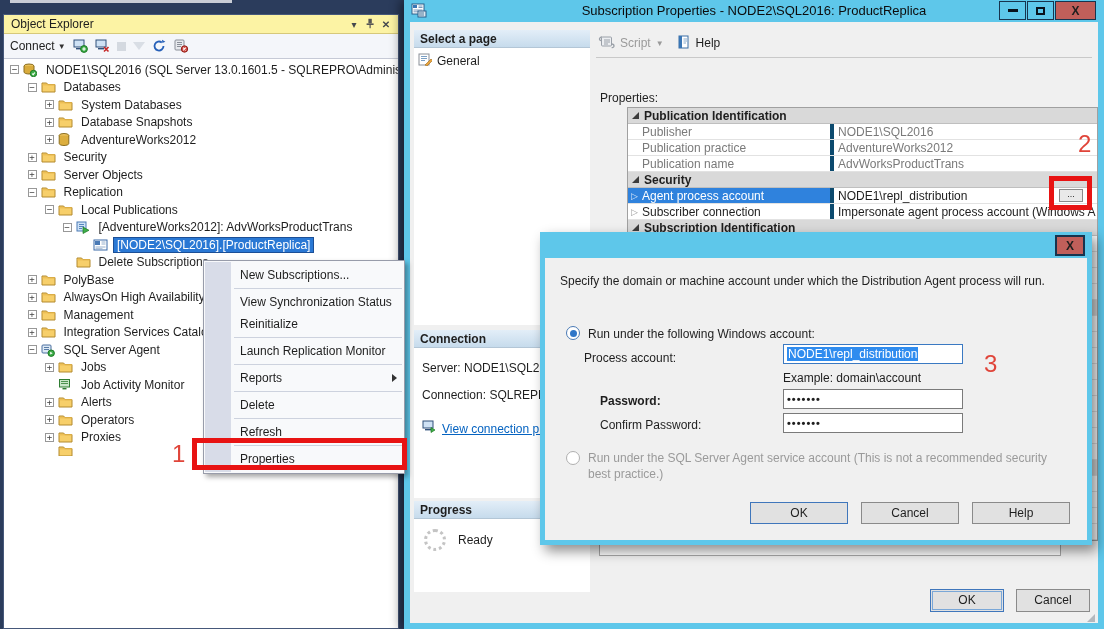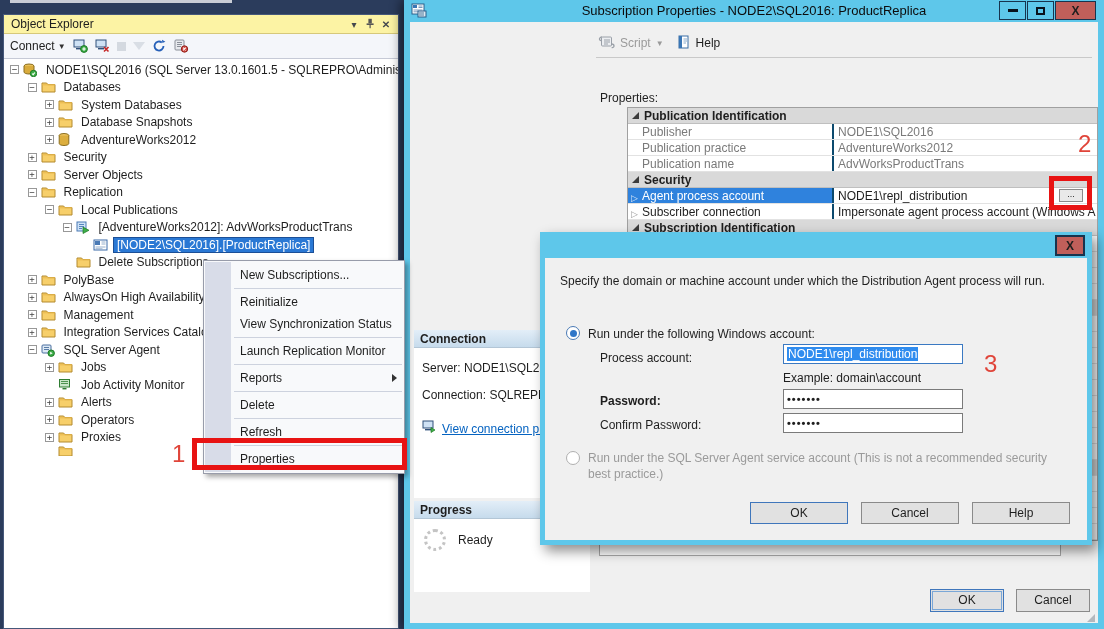--- a/index.html
+++ b/index.html
@@ -74,21 +74,21 @@
   .stoolbar { position:absolute; left:194px; top:32px; height:22px; display:flex; align-items:center; gap:5px; }
   .stoolbar .script { color:#9a9a9a; }
   .stoolbar .car { font-size:8px; color:#9a9a9a; margin-right:8px; }
   .tool-sep-line { position:absolute; left:192px; top:57px; width:496px; height:1px; background:#c9c9c9; }
   .props-label { position:absolute; left:196px; top:91px; }
   
   .grid { position:absolute; left:223px; top:107px; width:471px; border:1px solid #a0a0a0; background:#fff; }
   .grow { display:flex; height:16px; border-bottom:1px solid #e2e2e2; font-size:12px; align-items:stretch; }
   .gcat { background:#d9d9d9; font-weight:bold; border-bottom:1px solid #bfbfbf; align-items:center; display:flex; height:16px; padding-left:4px; gap:5px; }
   .gcat .ctri { width:0; height:0; border-bottom:7px solid #3c3c3c; border-left:7px solid transparent; }
-  .gname { width:206px; flex:none; display:flex; align-items:flex-end; border-right:2px solid #0c4a6e; padding-left:3px; }
+  .gname { width:206px; flex:none; display:flex; align-items:center; border-right:4px solid #0c4a6e; padding-left:3px; }
   .gname .rtri { width:11px; flex:none; color:#9a9a9a; font-size:9px; }
   .gval { flex:1; display:flex; align-items:flex-end; padding-left:4px; position:relative; white-space:nowrap; overflow:hidden; }
   .muted { color:#7a7a7a; }
   .gsel { background:#2f82dd; color:#fff; }
   .gsel .rtri { color:#dce9f8; }
   .browse { position:absolute; right:14px; top:1px; width:24px; height:13px; background:#e9e9e9;
             border:1px solid #8a8a8a; font-size:9px; line-height:9px; text-align:center; }
   .gfill-gray { background:#d9d9d9; }
   .descbar { position:absolute; left:195px; top:540px; width:462px; height:16px; background:#fff; border:1px solid #a8a8a8; }
   .dbtn { position:absolute; width:74px; height:23px; background:#e1e1e1; border:1px solid #8a8a8a;
@@ -440,22 +440,22 @@
           <span class="tlabel"></span>
         </div>
       </div>
   </div>
 
   <div class="ctx">
     <div class="ctx-gutter"></div>
     <div id="ctx-items">
         <div class="mitem"><span>New Subscriptions...</span></div>
         <div class="msep"></div>
+        <div class="mitem"><span>View Synchronization Status</span></div>
         <div class="mitem"><span>Reinitialize</span></div>
-        <div class="mitem"><span>View Synchronization Status</span></div>
         <div class="msep"></div>
         <div class="mitem"><span>Launch Replication Monitor</span></div>
         <div class="msep"></div>
         <div class="mitem"><span>Reports</span><span class="msub"></span></div>
         <div class="msep"></div>
         <div class="mitem"><span>Delete</span></div>
         <div class="msep"></div>
         <div class="mitem"><span>Refresh</span></div>
         <div class="msep"></div>
         <div class="mitem"><span>Properties</span></div>
@@ -478,20 +478,33 @@
       </div>
     <div class="wbtn max">
         <span class="maxbox"></span>
       </div>
     <div class="wbtn close">
         <span>X</span>
       </div>
 
     <div class="dlg-body"></div>
 
+    <div class="pane pane-sel">
+      <div class="pane-h">Select a page</div>
+      <div class="pg-item">
+        <span>
+          <svg width="14" height="13" viewBox="0 0 14 13">
+              <rect x="1" y="1" width="10" height="11" fill="#fff" stroke="#8a8f98"></rect>
+              <path d="M3 3.5h6M3 5.5h6M3 7.5h4" stroke="#7a9fc4"></path>
+              <path d="M7 12l6-6 1.5 1.5L9 13z" fill="#e8a33d" stroke="#9c6a1a" stroke-width="0.6"></path>
+            </svg>
+        </span>
+        <span>General</span>
+      </div>
+    </div>
 
     <div class="stoolbar">
       <span>
         <svg width="17" height="14" viewBox="0 0 17 14">
             <path d="M4 2c-1.5 0-2.5 1-2.5 2s1 2 2 1.5" fill="none" stroke="#9aa0a8" stroke-width="1.3"></path>
             <rect x="3.5" y="2" width="10" height="9" rx="1" fill="#eceef1" stroke="#9aa0a8"></rect>
             <path d="M6 5h6M6 7h6M6 9h4" stroke="#9aa0a8"></path>
             <path d="M13.5 9c1.5 0 2.5 1 2.5 2s-1.2 2-2.3 1.4" fill="none" stroke="#9aa0a8" stroke-width="1.3"></path>
           </svg>
       </span>
@@ -626,21 +639,21 @@
       </div>
     <div class="sdlg-body"></div>
 
     <div class="sd-abs" style="left:20px; top:42px; width:505px;">Specify the domain or machine account under which the Distribution Agent process will run.</div>
 
     <div class="sd-abs radio" style="left:26px; top:94px;">
         <span class="dot"></span>
       </div>
     <div class="sd-abs" style="left:48px; top:95px;">Run under the following Windows account:</div>
 
-    <div class="sd-abs" style="left:60px; top:119px;">Process account:</div>
+    <div class="sd-abs" style="left:44px; top:119px;">Process account:</div>
     <div class="sd-abs tbx focus" style="left:243px; top:112px;"><span class="selected-text">NODE1\repl_distribution</span></div>
     <div class="sd-abs" style="left:243px; top:139px;">Example: domain\account</div>
 
     <div class="sd-abs" style="left:60px; top:162px;font-weight:bold;">Password:</div>
     <div class="sd-abs tbx pwd" style="left:243px; top:157px;">•••••••</div>
 
     <div class="sd-abs" style="left:60px; top:186px;">Confirm Password:</div>
     <div class="sd-abs tbx pwd" style="left:243px; top:181px;">•••••••</div>
 
     <div class="sd-abs radio off" style="left:26px; top:219px;"></div>

